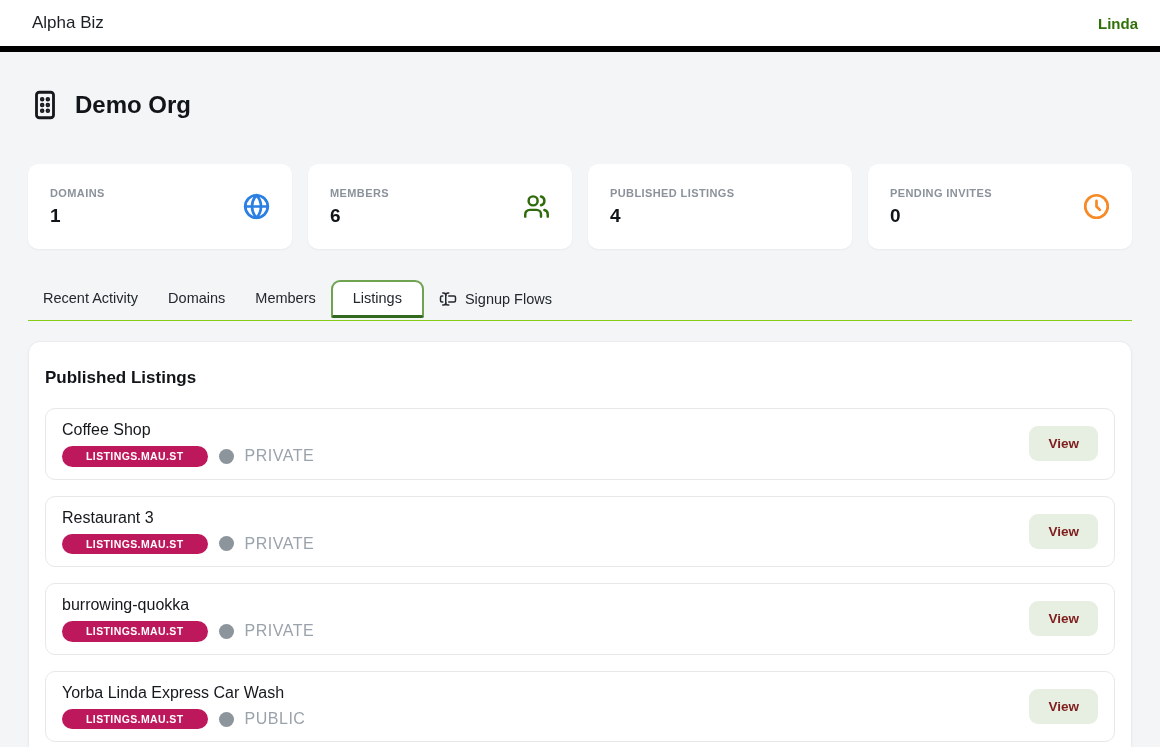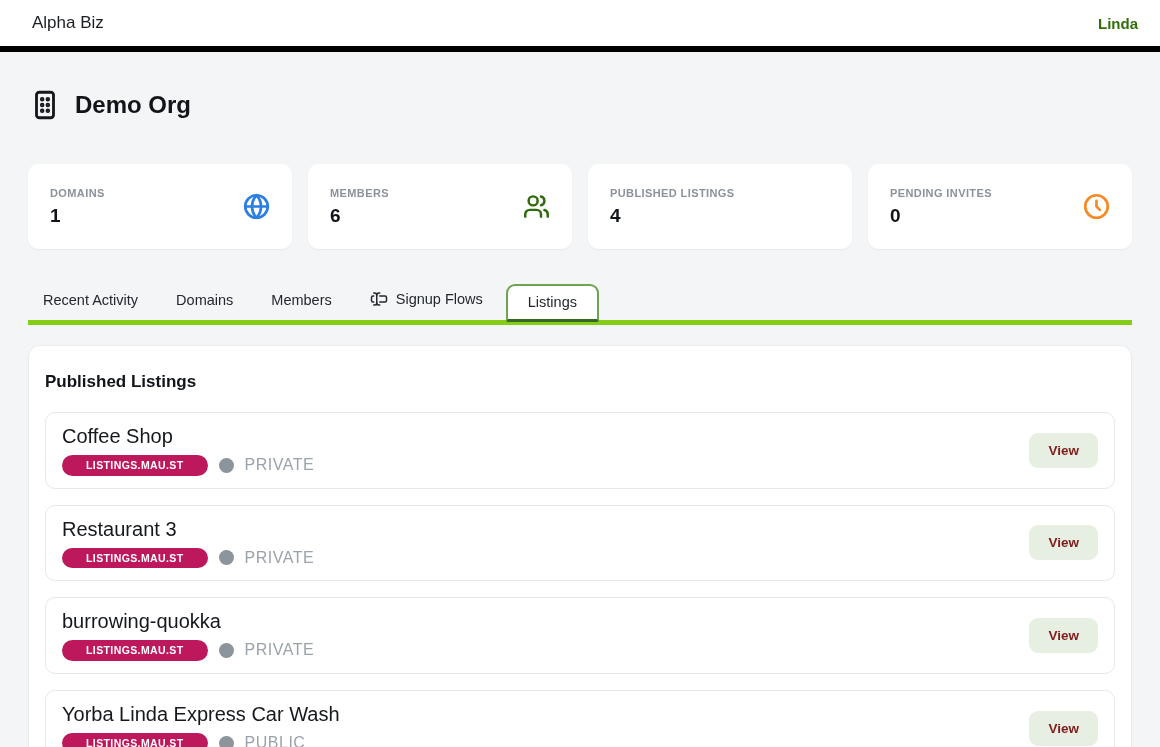--- a/index.html
+++ b/index.html
@@ -56,22 +56,22 @@
     font-size: 11px; font-weight: 700; letter-spacing: .4px;
     color: #8b929b; text-transform: uppercase;
   }
   .stat-value { font-size: 19px; font-weight: 700; color: #111418; margin-top: 6px; }
   .stat-icon { width: 27px; height: 27px; display: inline-flex; }
   .stat-icon svg { width: 100%; height: 100%; }
 
   
   .tabs {
     margin-top: 31px;
-    display: flex; align-items: flex-end; gap: 8px;
-    border-bottom: 5px solid #84cc16;
+    display: flex; align-items: flex-start; 
+    border-bottom: 1px solid #84cc16;
   }
   .tab {
     padding: 10px 15px 12px;
     font-size: 14.5px; color: #23282e;
     cursor: pointer; white-space: nowrap;
     display: flex; align-items: center; gap: 8px;
     background: transparent; border: none;
     font-family: inherit;
   }
   .tab.active {
@@ -101,21 +101,21 @@
   .listing-row {
     border: 1px solid #e6e8ea;
     border-radius: 10px;
     background: #ffffff;
     padding: 12px 16px;
     display: flex; align-items: center; justify-content: space-between;
     margin-bottom: 16px;
     min-height: 65px;
   }
   .listing-row:last-child { margin-bottom: 4px; }
-  .listing-title { font-size: 20px; color: #15181c; }
+  .listing-title { font-size: 16px; color: #15181c; }
   .listing-meta { display: flex; align-items: center; gap: 11px; margin-top: 7px; }
   .domain-badge {
     background: #be185d; color: #ffffff;
     font-size: 10.5px; font-weight: 700; letter-spacing: .4px;
     padding: 4px 24px; border-radius: 999px;
     line-height: 1.2;
   }
   .status-dot { width: 15px; height: 15px; border-radius: 50%; background: #8c949c; }
   .status-text {
     font-size: 16px; font-weight: 500; letter-spacing: .5px;
@@ -204,33 +204,33 @@
         </svg>
       </span>
     </div>
 
   </div>
 
   <nav class="tabs">
     <button class="tab">Recent Activity</button>
     <button class="tab">Domains</button>
     <button class="tab">Members</button>
+    <button class="tab active">Listings</button>
     <button class="tab">
       <span class="tab-icon">
         <svg viewBox="0 0 24 24" fill="none" stroke="currentColor" stroke-width="2" stroke-linecap="round" stroke-linejoin="round">
           <path d="M5 4h1a3 3 0 0 1 3 3 3 3 0 0 1 3-3h1"></path>
           <path d="M13 20h-1a3 3 0 0 1-3-3 3 3 0 0 1-3 3H5"></path>
           <path d="M5 16H4a2 2 0 0 1-2-2v-4a2 2 0 0 1 2-2h1"></path>
           <path d="M13 8h7a2 2 0 0 1 2 2v4a2 2 0 0 1-2 2h-7"></path>
           <path d="M9 7v10"></path>
         </svg>
       </span>
       <span>Signup Flows</span>
     </button>
-    <button class="tab active">Listings</button>
   </nav>
 
   <section class="panel">
     <h2 class="panel-heading">Published Listings</h2>
 
     <div class="listing-row">
       <div>
         <div class="listing-title">Coffee Shop</div>
         <div class="listing-meta">
           <span class="domain-badge">LISTINGS.MAU.ST</span>

